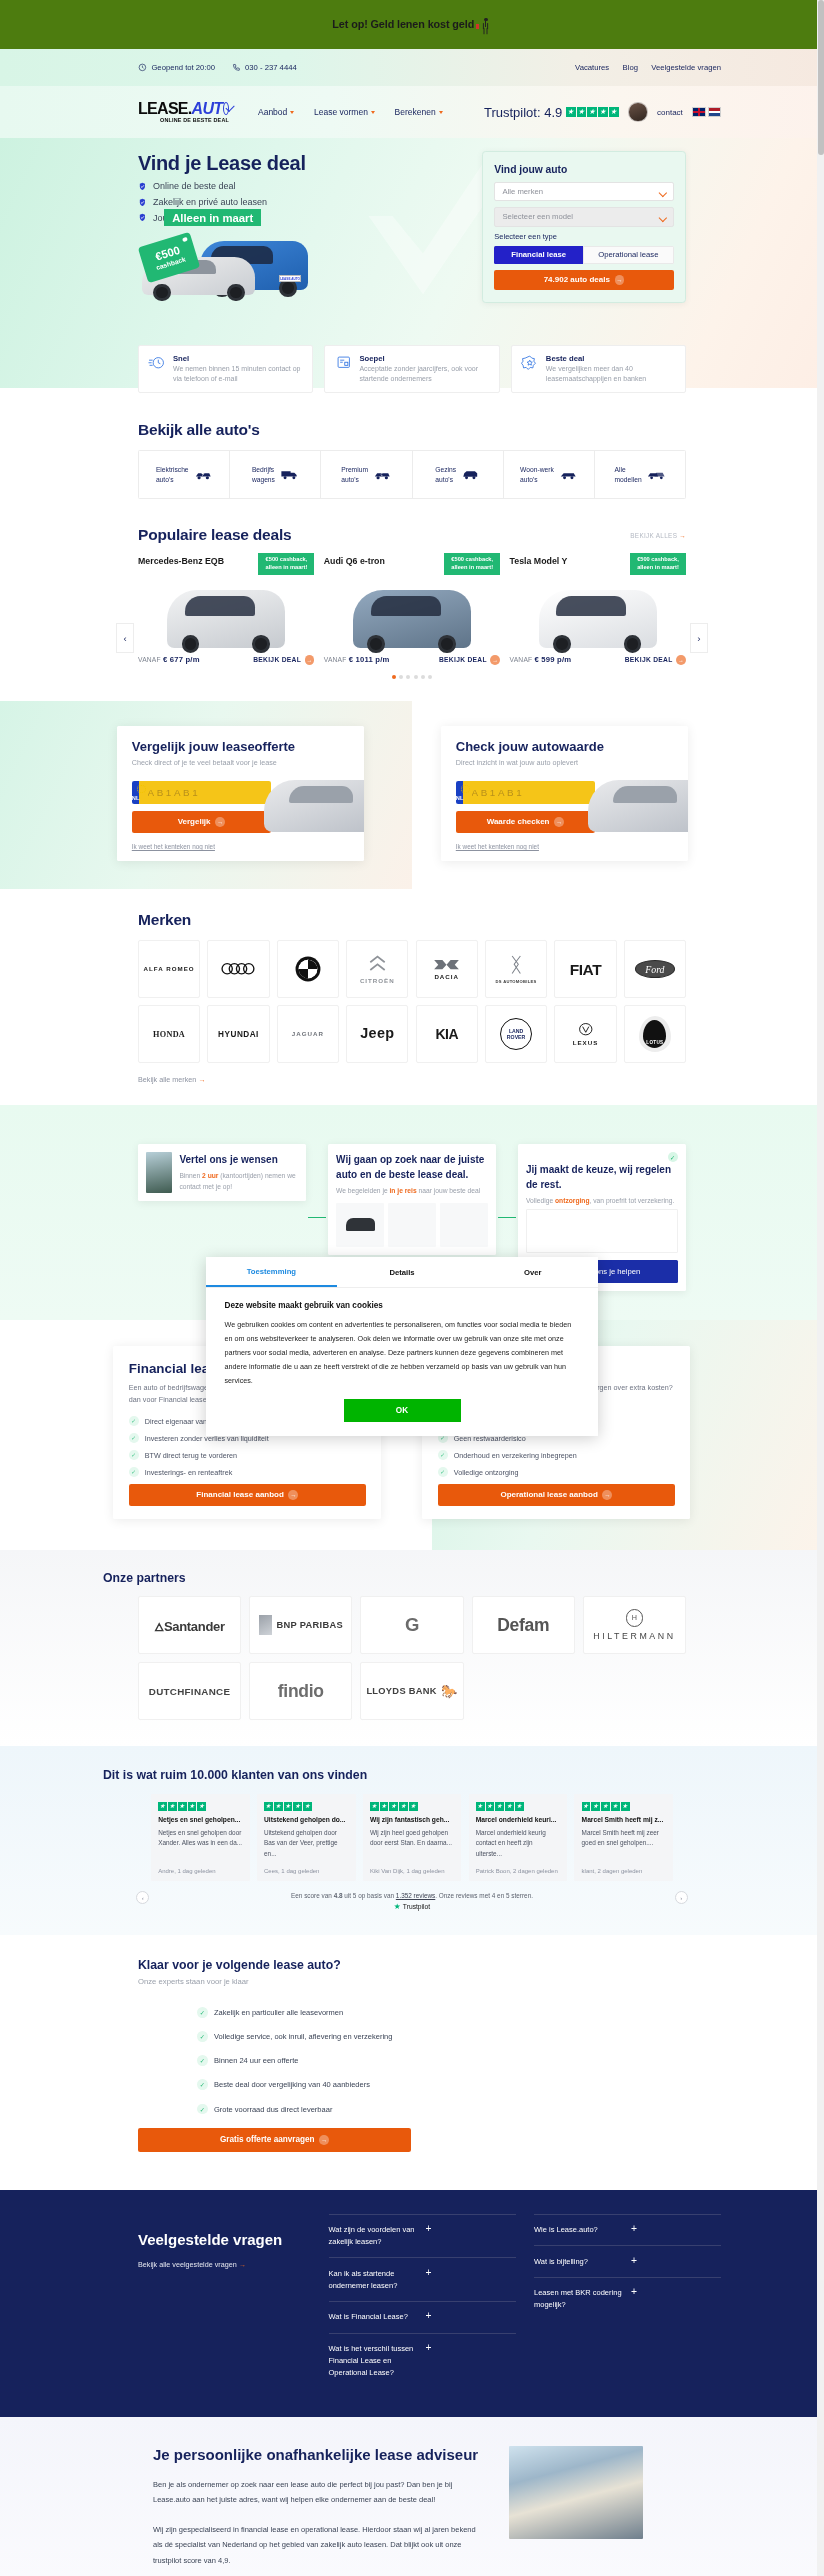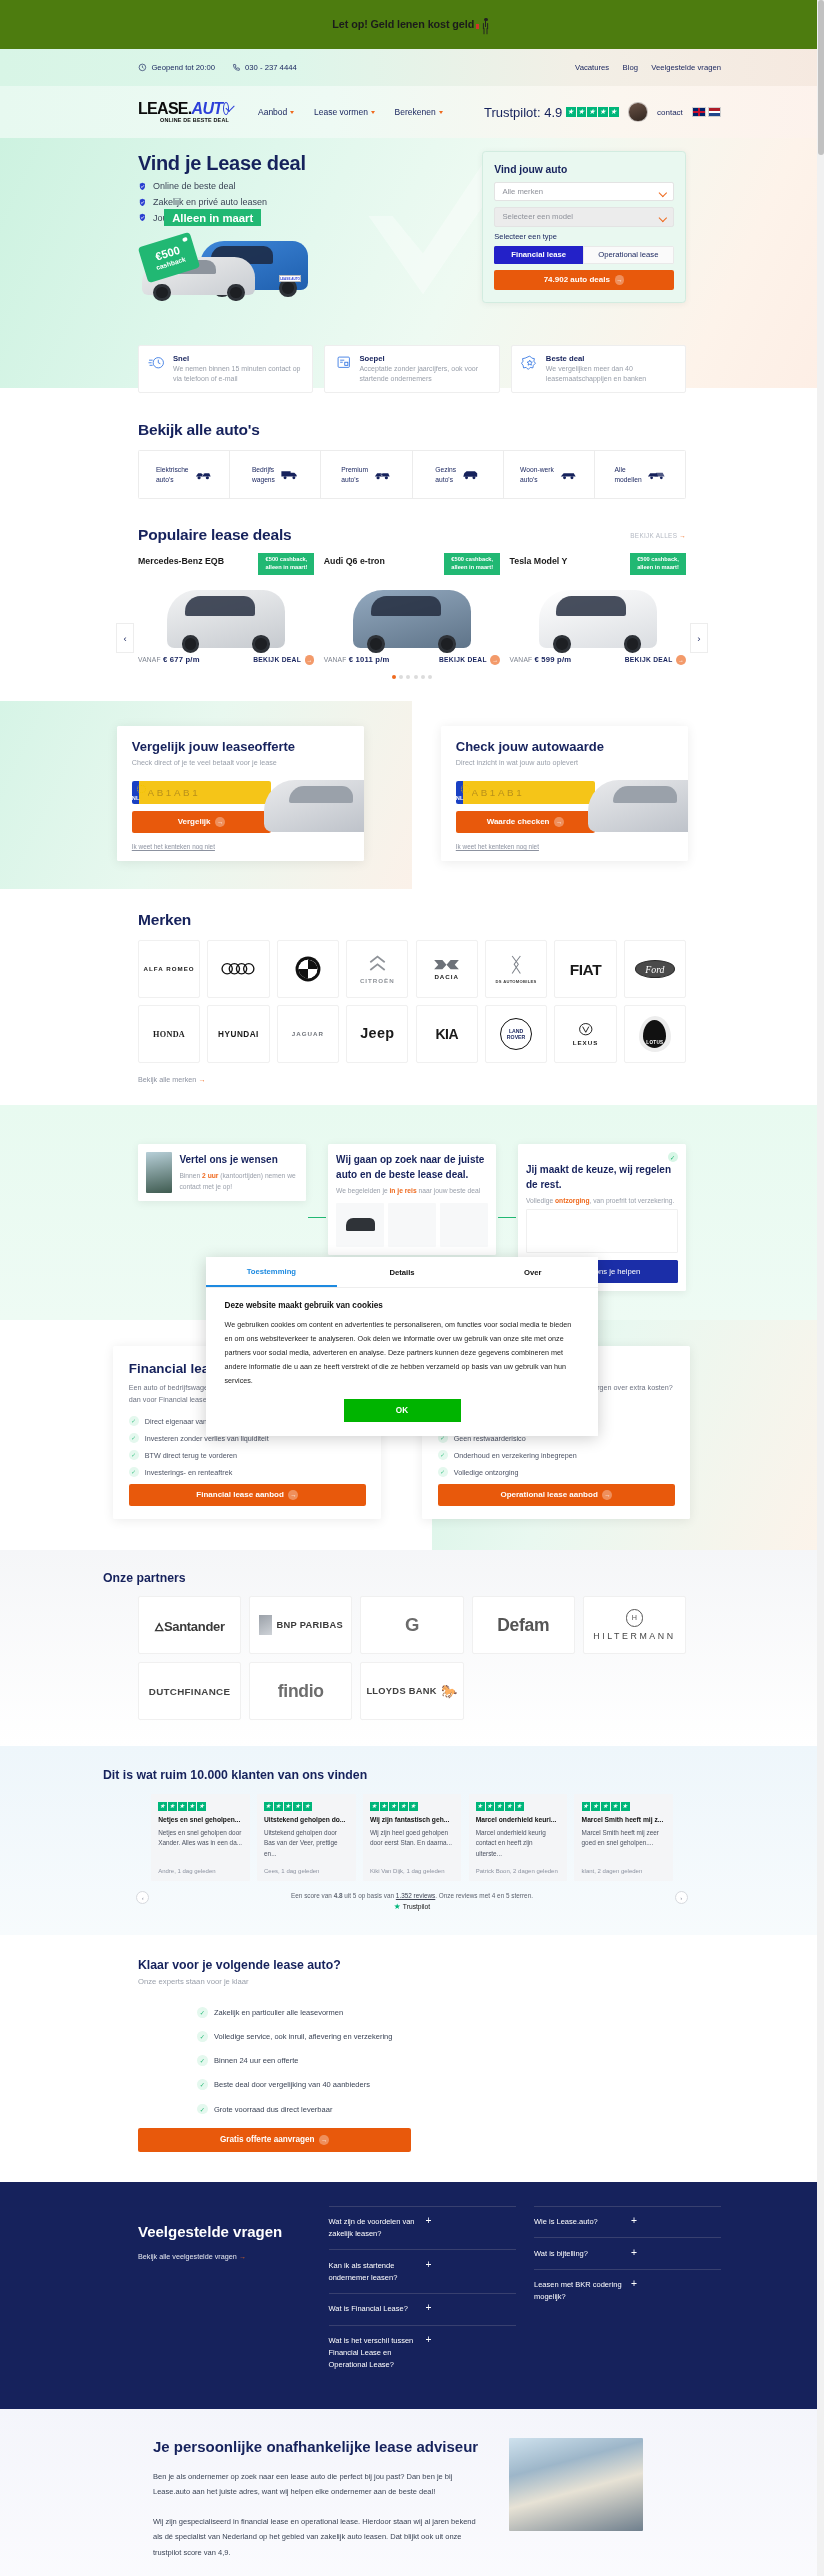--- a/index.html
+++ b/index.html
@@ -256,21 +256,21 @@
   .rcard .who{font-size:6px;color:#8c92a0;margin-top:auto;padding-top:7.2px;}
   .rnav{position:absolute;top:123px;width:13.4px;height:13.4px;border-radius:50%;border:0.5px solid #d6d9de;
     background:#fff;display:flex;align-items:center;justify-content:center;font-size:6.2px;color:#8c92a0;cursor:pointer;}
   .rnav.l{left:33px;} .rnav.r{right:33px;}
   .rfoot{text-align:center;margin-top:10.3px;font-size:6.4px;color:#5d636f;}
   .rfoot u{color:#3c4252;}
   .tpilot{margin-top:3.6px;font-size:6.7px;color:#111;display:flex;align-items:center;justify-content:center;gap:2.1px;}
   .tpilot .st{color:#00b67a;font-size:7.7px;}
 
   
-  .ready{padding:23px 0 30px;position:relative;}
+  .ready{padding:23px 0 38px;position:relative;}
   .ready h2{margin-left:35px;}
   .ready .sub{font-size:7.7px;color:#9aa0ab;margin:5.2px 0 0 35px;}
   .rlist2{margin:20.6px 0 0 94px;}
   .rli{display:flex;align-items:center;gap:6.2px;margin-bottom:13.4px;font-size:7.5px;color:#3b4456;}
   .rli .cb{width:10.8px;height:10.8px;border-radius:50%;background:#e4f8ee;color:#21b873;font-size:6.2px;
     display:flex;align-items:center;justify-content:center;flex:0 0 auto;}
   .ready .btn-orange{width:273px;margin-left:35px;height:24px;margin-top:10.3px;font-size:8.2px;}
 
   
   .faq{background:#16225c;padding:24px 0 29px;}

